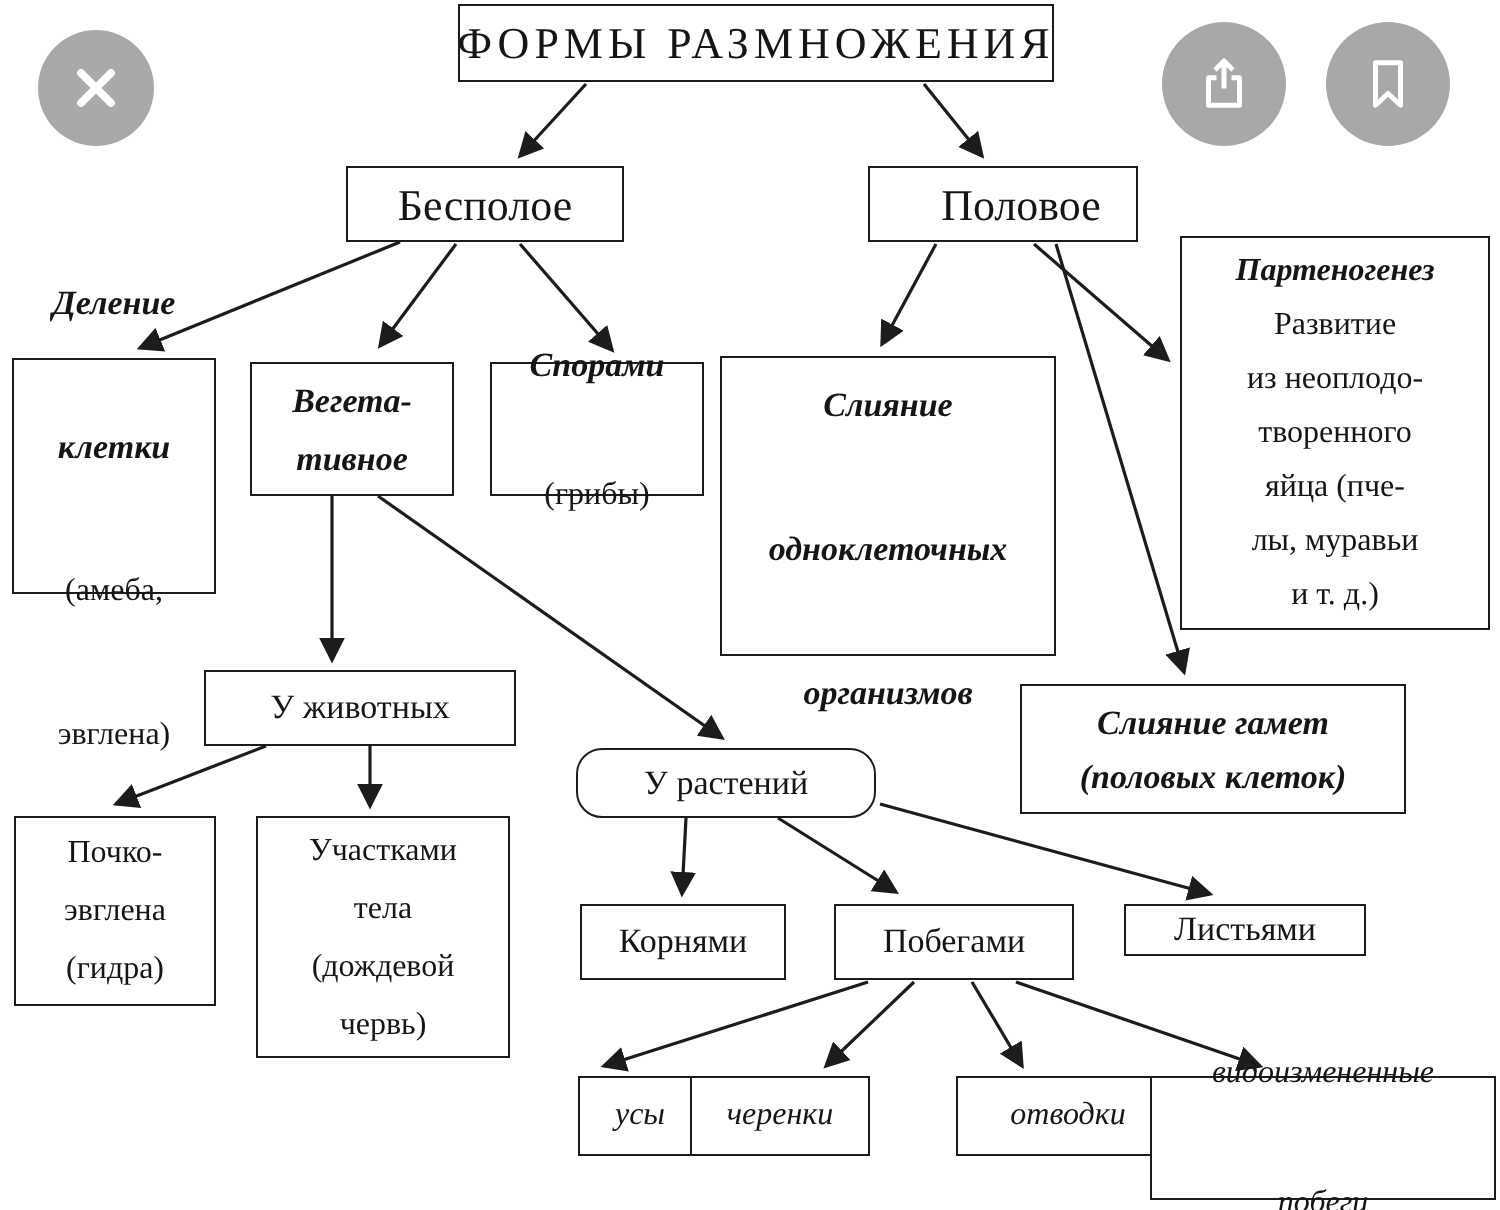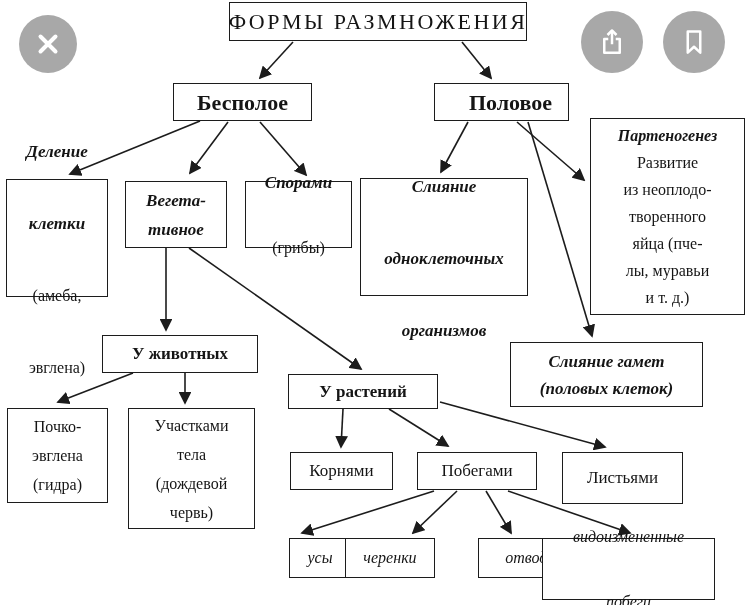--- a/index.html
+++ b/index.html
@@ -7,21 +7,21 @@
     position:relative;width:750px;height:605px;background:#ffffff;overflow:hidden;
     font-family:"Liberation Serif","DejaVu Serif",serif;color:#151515;
   }
   #arrows{position:absolute;left:0;top:0;z-index:1;}
   .node{
     position:absolute;box-sizing:border-box;background:#fff;border:1.5px solid #1c1c1c;
     display:flex;flex-direction:column;align-items:center;justify-content:center;
     text-align:center;z-index:2;line-height:1.5;
   }
   .node span{display:block;white-space:nowrap;}
-  .b{font-weight:bold;}
+  .b{font-weight:normal;}
   .bi{font-weight:bold;font-style:italic;}
   .i{font-style:italic;}
   .fs16{font-size:16px;}
   .fs17{font-size:17px;}
   .fs18{font-size:22px;}
   .lh27 span{line-height:27px;}
   .lh28 span{line-height:28px;margin-top:44px;}
   .lh29 span{line-height:29px;}
   #title-node{letter-spacing:2.5px;}
   .circle-btn{
@@ -86,21 +86,21 @@
   <div class="node bi fs17 lh29" style="left:125px;top:181px;width:102px;height:67px;">
     <span>Вегета-</span>
     <span>тивное</span>
   </div>
 
   <div class="node fs16 lh29" style="left:245px;top:181px;width:107px;height:67px;gap:36px;">
     <span class="bi fs17">Спорами</span>
     <span>(грибы)</span>
   </div>
 
-  <div class="node fs16 lh28" style="left:360px;top:178px;width:168px;height:118px;">
+  <div class="node fs16 lh28" style="left:360px;top:178px;width:168px;height:150px;">
     <span class="bi fs17">Слияние</span>
     <span class="bi fs17">одноклеточных</span>
     <span class="bi fs17">организмов</span>
   </div>
 
   <div class="node fs16 lh27" style="left:590px;top:118px;width:155px;height:197px;">
     <span class="bi">Партеногенез</span>
     <span>Развитие</span>
     <span>из неоплодо-</span>
     <span>творенного</span>
@@ -111,21 +111,21 @@
 
   <div class="node bi fs17 lh27" style="left:510px;top:342px;width:193px;height:65px;">
     <span>Слияние гамет</span>
     <span>(половых клеток)</span>
   </div>
 
   <div class="node b fs17" style="left:102px;top:335px;width:156px;height:38px;">
     <span>У животных</span>
   </div>
 
-  <div class="node b fs17" style="left:288px;top:374px;width:150px;height:35px;">
+  <div class="node b fs17" style="left:288px;top:374px;width:150px;height:35px;border-radius:13px;">
     <span>У растений</span>
   </div>
 
   <div class="node fs16 lh29" style="left:7px;top:408px;width:101px;height:95px;">
     <span>Почко-</span>
     <span>эвглена</span>
     <span>(гидра)</span>
   </div>
 
   <div class="node fs16 lh29" style="left:128px;top:408px;width:127px;height:121px;justify-content:center;">
@@ -136,37 +136,37 @@
   </div>
 
   <div class="node fs17" style="left:290px;top:452px;width:103px;height:38px;">
     <span>Корнями</span>
   </div>
 
   <div class="node fs17" style="left:417px;top:452px;width:120px;height:38px;">
     <span>Побегами</span>
   </div>
 
-  <div class="node fs17" style="left:562px;top:452px;width:121px;height:52px;">
+  <div class="node fs17" style="left:562px;top:452px;width:121px;height:26px;">
     <span>Листьями</span>
   </div>
 
   <div class="node i fs16" style="left:265px;top:538px;width:62px;height:40px;margin-left:24px;">
     <span>усы</span>
   </div>
 
   <div class="node i fs16" style="left:345px;top:538px;width:90px;height:40px;">
     <span>черенки</span>
   </div>
 
   <div class="node i fs16" style="left:478px;top:538px;width:112px;height:40px;">
     <span>отводки</span>
   </div>
 
-  <div class="node i fs16 lh27" style="left:542px;top:538px;width:173px;height:62px;gap:38px;">
+  <div class="node i fs16 lh27" style="left:575px;top:538px;width:173px;height:62px;gap:38px;">
     <span>видоизмененные</span>
     <span>побеги</span>
   </div>
 
   <button class="circle-btn" style="left:19px;top:15px;width:58px;height:58px;" aria-label="close">
     <svg width="30" height="30" viewBox="0 0 24 24">
       <path d="M6 6 L18 18 M18 6 L6 18" stroke="#ffffff" stroke-width="3.2" stroke-linecap="round" fill="none"></path>
     </svg>
   </button>
 

